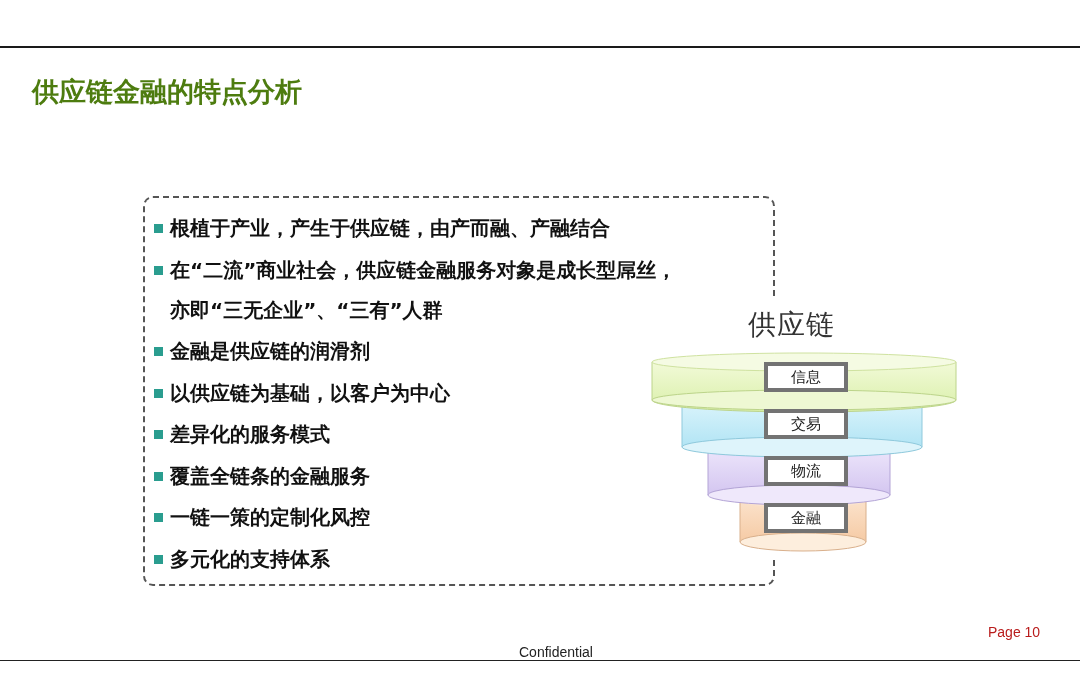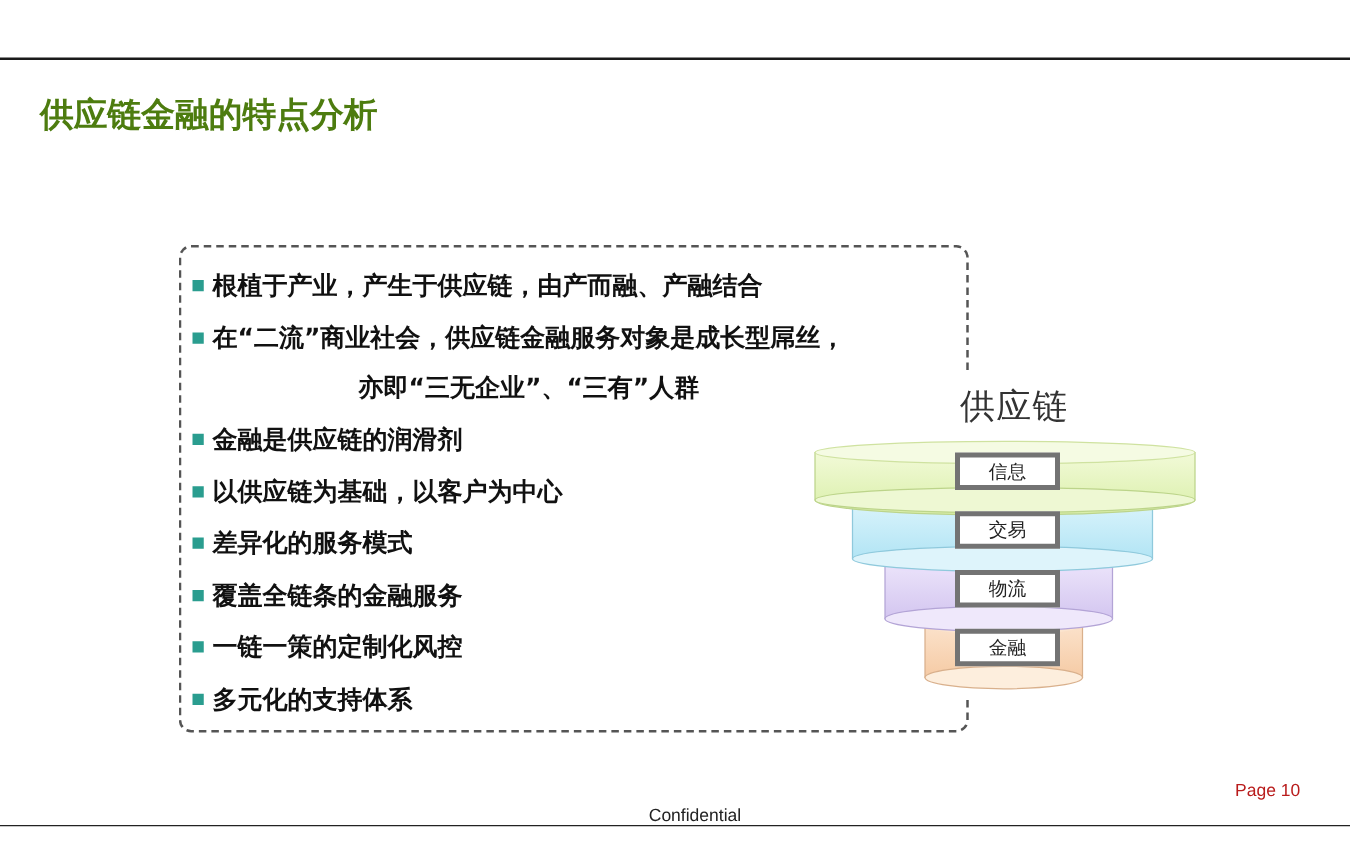--- a/index.html
+++ b/index.html
@@ -17,31 +17,31 @@
     .dash-box {
       position: absolute; left: 143px; top: 196px; width: 632px; height: 390px;
       border: 2px dashed #555; border-radius: 10px; box-sizing: border-box;
     }
     .bullets { position: absolute; left: 154px; top: 208px; width: 620px; }
     .bullet {
       display: flex; align-items: flex-start;
       font-size: 20px; font-weight: bold; line-height: 40px; height: 40px;
       margin-bottom: 1.5px; white-space: nowrap;
     }
-    .bullet.two-line { height: auto; text-align: center; }
+    .bullet.two-line { height: auto; }
     .bullet .sq {
       width: 9px; height: 9px; background: #2a9d8f; margin-right: 7px; margin-top: 16px; flex: 0 0 auto;
     }
     .bullet .txt { display: block; }
     .funnel-wrap {
       position: absolute; left: 640px; top: 300px; width: 330px; height: 260px; background: #fff;
     }
     .funnel-title {
       position: absolute; left: 108px; top: 6px; font-size: 28px; color: #333; letter-spacing: 1px;
-      font-family: "DejaVu Sans", sans-serif; font-weight: normal; margin-left: 20px;
+      font-family: "DejaVu Sans", sans-serif; font-weight: normal;
     }
     .label-box {
       position: absolute; width: 76px; height: 22px; border: 4px solid #737373; background: #fff;
       font-size: 15px; text-align: center; line-height: 22px; color: #222; box-sizing: content-box;
     }
     .footer-rule { position: absolute; left: 0; top: 660px; width: 1080px; height: 1px; background: #222; }
     .footer-conf {
       position: absolute; left: 519px; top: 644px; font-size: 14px; color: #222;
       font-family: "Liberation Sans", sans-serif;
     }

